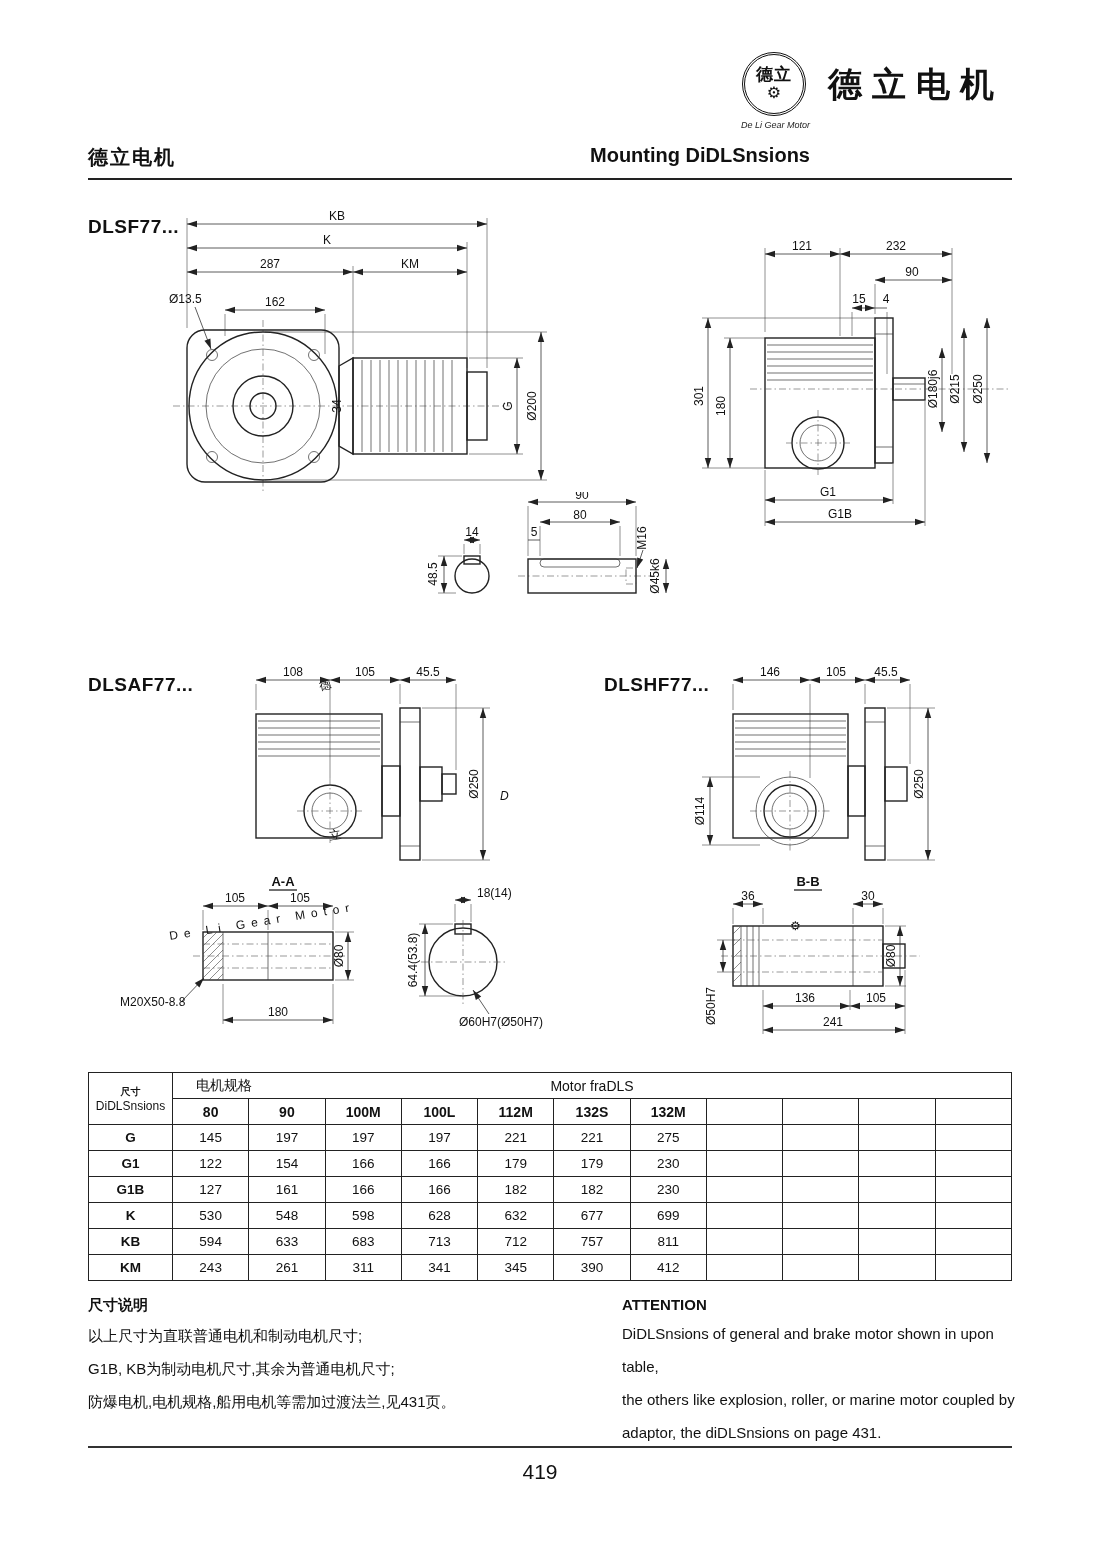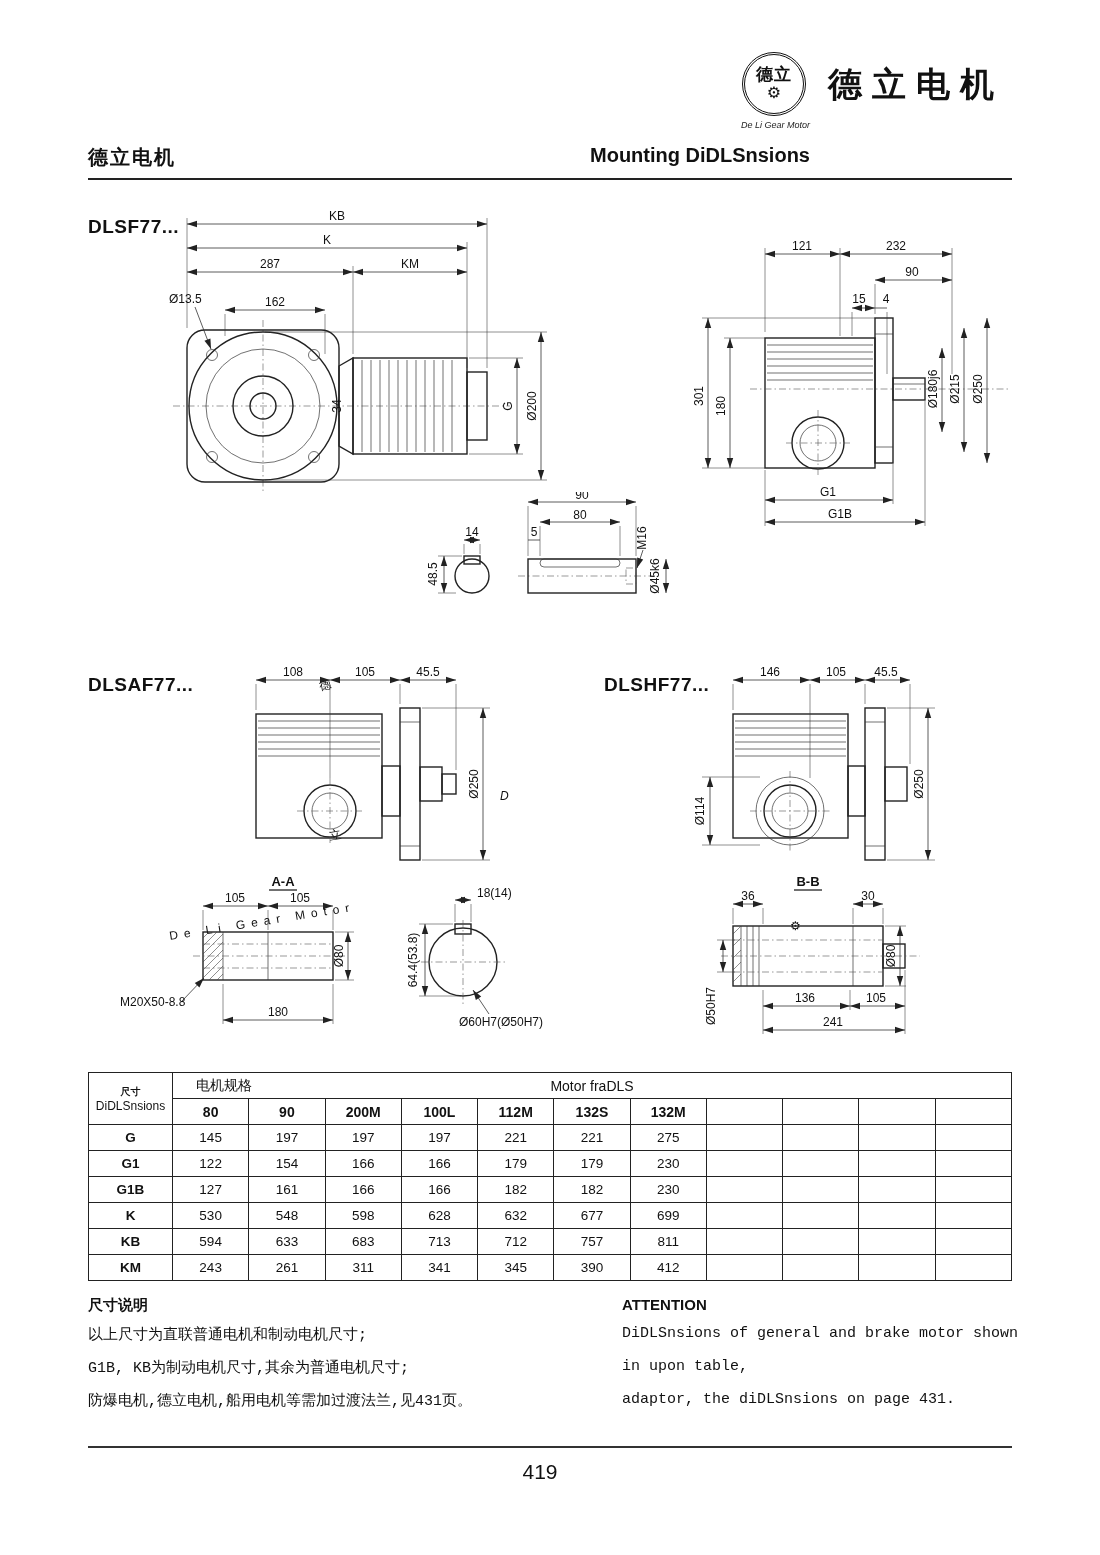--- a/index.html
+++ b/index.html
@@ -45,21 +45,21 @@
   .corner div:last-child { font-size:12px; font-weight:normal; }
   .group-cell { position:relative; }
   .gl { position:absolute; left:23px; top:4px; font-size:14px; font-weight:normal; }
   .gc { display:block; text-align:center; font-size:14px; font-weight:normal; }
   .rowlabel { font-weight:bold; font-size:14px; }
 
   
   .notes-cn { position:absolute; left:88px; top:1296px; width:510px; font-size:15px; }
   .notes-en { position:absolute; left:622px; top:1296px; width:400px; font-size:15px; }
   .note-title { font-weight:bold; font-size:15px; margin-bottom:4px; }
-  .note-line { line-height:33px;font-family:Liberation Mono, monospace; }
+  .note-line { line-height:33px; }
 
   .wm { position:absolute; left:0; top:540px; pointer-events:none; }
 </style>
 </head>
 <body>
 
 <div class="page">
 
   <svg class="wm" width="1100" height="560" viewBox="0 0 1100 560">
     <text x="320" y="150" font-size="130" fill="rgba(0,0,0,0.055)" transform="rotate(-10 320 150)">德</text>
@@ -490,21 +490,21 @@
           <div>DiDLSnsions</div>
         </th>
         <th colspan="11" class="group-cell">
           <span class="gl">电机规格</span>
           <span class="gc">Motor fraDLS</span>
         </th>
       </tr>
       <tr>
           <th>80</th>
           <th>90</th>
-          <th>200M</th>
+          <th>100M</th>
           <th>100L</th>
           <th>112M</th>
           <th>132S</th>
           <th>132M</th>
           <th></th>
           <th></th>
           <th></th>
           <th></th>
         </tr>
     </thead>
@@ -594,27 +594,28 @@
           <td></td>
         </tr>
       </tbody>
   </table>
 
   <div class="notes-cn">
     <div class="note-title">尺寸说明</div>
     <div>
         <div class="note-line">以上尺寸为直联普通电机和制动电机尺寸;</div>
         <div class="note-line">G1B, KB为制动电机尺寸,其余为普通电机尺寸;</div>
-        <div class="note-line">防爆电机,德立电机,船用电机等需加过渡法兰,见431页。</div>
+        <div class="note-line">防爆电机,电机规格,船用电机等需加过渡法兰,见431页。</div>
       </div>
   </div>
   <div class="notes-en">
     <div class="note-title">ATTENTION</div>
     <div>
         <div class="note-line">DiDLSnsions of general and brake motor shown in upon table,</div>
+        <div class="note-line">the others like explosion, roller, or marine motor coupled by</div>
         <div class="note-line">adaptor, the diDLSnsions on page 431.</div>
       </div>
   </div>
 
   <div class="rule-bottom"></div>
   <div class="page-number">419</div>
 
 </div>
 
 </body></html>

